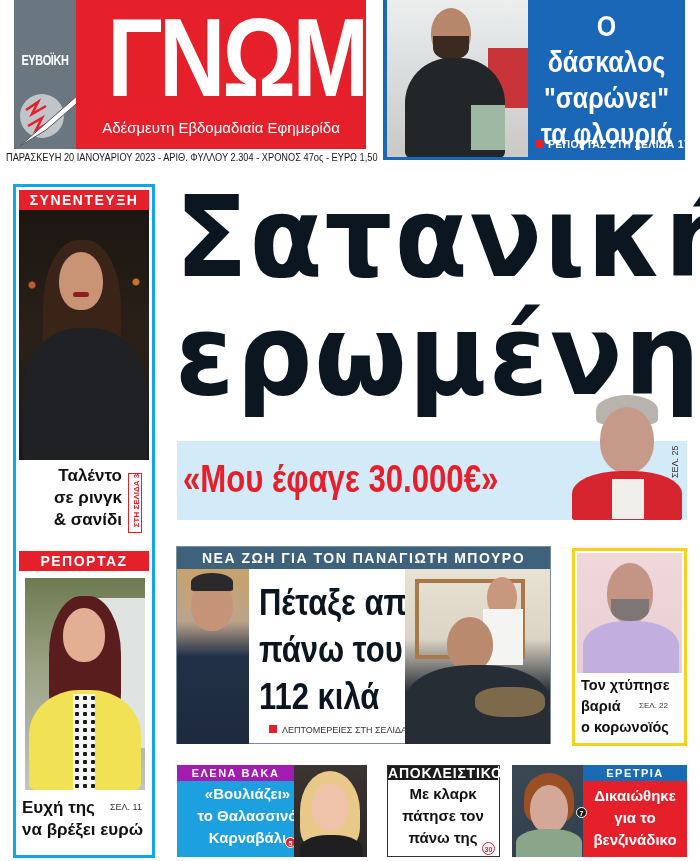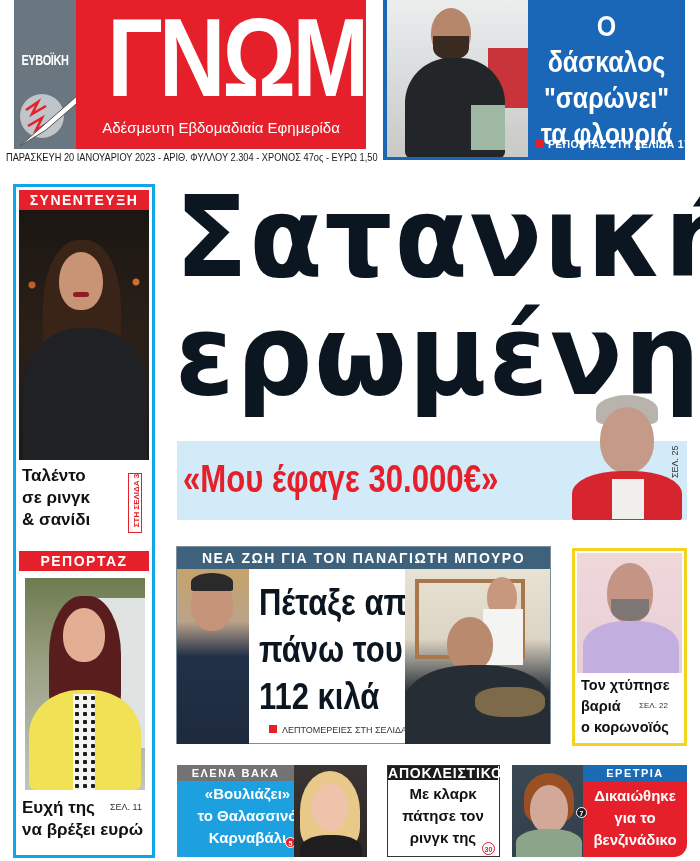--- a/index.html
+++ b/index.html
@@ -26,21 +26,21 @@
 
   
   .head { position: absolute; border-radius: 50% 50% 46% 46%; }
   .body { position: absolute; border-radius: 45% 45% 6% 6%; }
 
   
   #left-col { left: 13px; top: 184px; width: 142px; height: 674px; border: 3px solid #0ea5e9; background: #fff; }
   .label-red { position: absolute; background: #e5202a; color: #fff; font-weight: bold; text-align: center; letter-spacing: 1.5px; }
   #interview-label { left: 3px; top: 3px; width: 130px; height: 20px; font-size: 14px; line-height: 20px; }
   #interview-photo { left: 3px; top: 23px; width: 130px; height: 250px; background: linear-gradient(180deg, #1b1612 0%, #2a2018 50%, #1b1a1a 100%); }
-  #interview-title { left: 6px; top: 278px; width: 100px; font-weight: bold; font-size: 17px; line-height: 22px; color: #111; }
+  #interview-title { left: 6px; top: 278px; width: 100px; font-weight: bold; font-size: 17px; line-height: 22px; color: #111; text-align: right; }
   #interview-ref { left: 112px; top: 286px; width: 14px; height: 60px; border: 1.5px solid #e5202a; }
   #interview-ref span { position: absolute; left: -23px; top: 22px; width: 60px; transform: rotate(-90deg); font-size: 8px; font-weight: bold; color: #e5202a; text-align: center; white-space: nowrap; }
   #report-label { left: 3px; top: 364px; width: 130px; height: 20px; font-size: 14px; line-height: 20px; }
   #report-photo { left: 9px; top: 391px; width: 120px; height: 212px; background: linear-gradient(180deg, #6d7b50 0%, #9aa082 40%, #c0c6c0 100%); }
   #report-title { left: 6px; top: 610px; width: 130px; font-weight: bold; font-size: 17px; line-height: 22px; color: #111; }
   #report-ref { left: 94px; top: 615px; font-size: 9px; color: #333; }
 
   
   #headline { left: 175px; top: 178px; width: 520px; font-weight: 900; font-size: 112px; line-height: 118px; color: #0b1620; letter-spacing: 2px; }
   #headline div { white-space: nowrap; transform: scaleX(0.95); transform-origin: left; font-family: "DejaVu Sans", sans-serif; font-weight: bold; }
@@ -60,30 +60,30 @@
   #feature-pic-right { left: 228px; top: 22px; width: 145px; height: 175px; background: linear-gradient(180deg, #e8e2d4 0%, #dcd4c4 40%, #2a3138 70%, #202830 100%); }
 
   
   #covid { left: 572px; top: 548px; width: 115px; height: 198px; border: 3px solid #f5d21c; background: #fff; }
   #covid-photo { left: 2px; top: 2px; width: 105px; height: 120px; background: linear-gradient(180deg, #efd7da 0%, #e8cfd6 100%); }
   #covid-title { left: 6px; top: 124px; width: 105px; font-weight: bold; font-size: 14.5px; line-height: 21px; color: #111; white-space: nowrap; }
   #covid-ref { left: 64px; top: 150px; font-size: 8px; color: #333; }
 
   
   #box-vaka { left: 177px; top: 765px; width: 190px; height: 92px; background: #1da0df; }
-  #vaka-label { left: 0; top: 0; width: 117px; height: 16px; background: #737373; color: #fff; font-weight: bold; font-size: 11px; line-height: 16px; letter-spacing: 1.5px; text-align: center; }
+  #vaka-label { left: 0; top: 0; width: 117px; height: 16px; background: #a21caf; color: #fff; font-weight: bold; font-size: 11px; line-height: 16px; letter-spacing: 1.5px; text-align: center; }
   #vaka-title { left: 12px; top: 18px; width: 117px; text-align: center; color: #fff; font-weight: bold; font-size: 15px; line-height: 22px; }
   #vaka-pic { left: 117px; top: 0; width: 73px; height: 92px; background: linear-gradient(180deg, #3a3532 0%, #2b2725 100%); }
   .page-badge { position: absolute; width: 11px; height: 11px; border-radius: 50%; background: #e5202a; color: #fff; font-size: 7px; line-height: 11px; text-align: center; font-weight: bold; border: 1px solid #fff; }
 
   #box-exclusive { left: 387px; top: 765px; width: 113px; height: 92px; border: 1.5px solid #333; background: #fff; }
   #excl-label { left: 0; top: 0; width: 110px; height: 14px; background: #1b1b1b; color: #fff; font-weight: bold; font-size: 14px; line-height: 14px; text-align: center; letter-spacing: 0.8px; }
   #excl-title { left: 0; top: 17px; width: 110px; text-align: center; font-weight: bold; font-size: 15px; line-height: 22px; color: #111; }
 
-  #box-eretria { left: 512px; top: 765px; width: 175px; height: 92px; background: #e5202a; border-radius: 13px; }
+  #box-eretria { left: 512px; top: 765px; width: 175px; height: 92px; background: #e5202a; }
   #eretria-pic { left: 0; top: 0; width: 71px; height: 92px; background: linear-gradient(180deg, #3a4854 0%, #31404c 100%); }
   #eretria-label { left: 71px; top: 0; width: 104px; height: 16px; background: #1a6bb5; color: #fff; font-weight: bold; font-size: 11px; line-height: 16px; letter-spacing: 1.5px; text-align: center; }
   #eretria-title { left: 71px; top: 20px; width: 104px; text-align: center; color: #fff; font-weight: bold; font-size: 15px; line-height: 22px; }
 </style>
 </head>
 <body>
 
 <div class="abs" id="masthead-grey">
   <div class="sub-brand">ΕΥΒΟΪΚΗ</div>
   <svg style="position:absolute;left:2px;top:80px;" width="80" height="70" viewBox="0 0 80 70">
@@ -215,21 +215,21 @@
     <div class="head" style="left:18px;top:18px;width:36px;height:48px;background:#efc3a9;"></div>
     <div class="body" style="left:6px;top:70px;width:62px;height:30px;background:#1e1e20;"></div>
   </div>
 </div>
 
 <div class="abs" id="box-exclusive">
   <div class="abs" id="excl-label">ΑΠΟΚΛΕΙΣΤΙΚΟ</div>
   <div class="abs" id="excl-title">
     <div>Με κλαρκ</div>
     <div>πάτησε τον</div>
-    <div>ρινγκ της</div>
+    <div>πάνω της</div>
   </div>
   <div class="page-badge" style="left:94px;top:76px;width:13px;height:13px;line-height:13px;background:#fff;color:#e5202a;border:1px solid #e5202a;">30</div>
 </div>
 
 <div class="abs" id="box-eretria">
   <div class="photo" id="eretria-pic">
     <div class="head" style="left:12px;top:8px;width:50px;height:50px;background:#9b4f25;border-radius:50% 50% 30% 30%;"></div>
     <div class="head" style="left:18px;top:20px;width:38px;height:48px;background:#d4a898;"></div>
     <div class="body" style="left:4px;top:64px;width:66px;height:30px;background:#8aa58a;"></div>
   </div>

